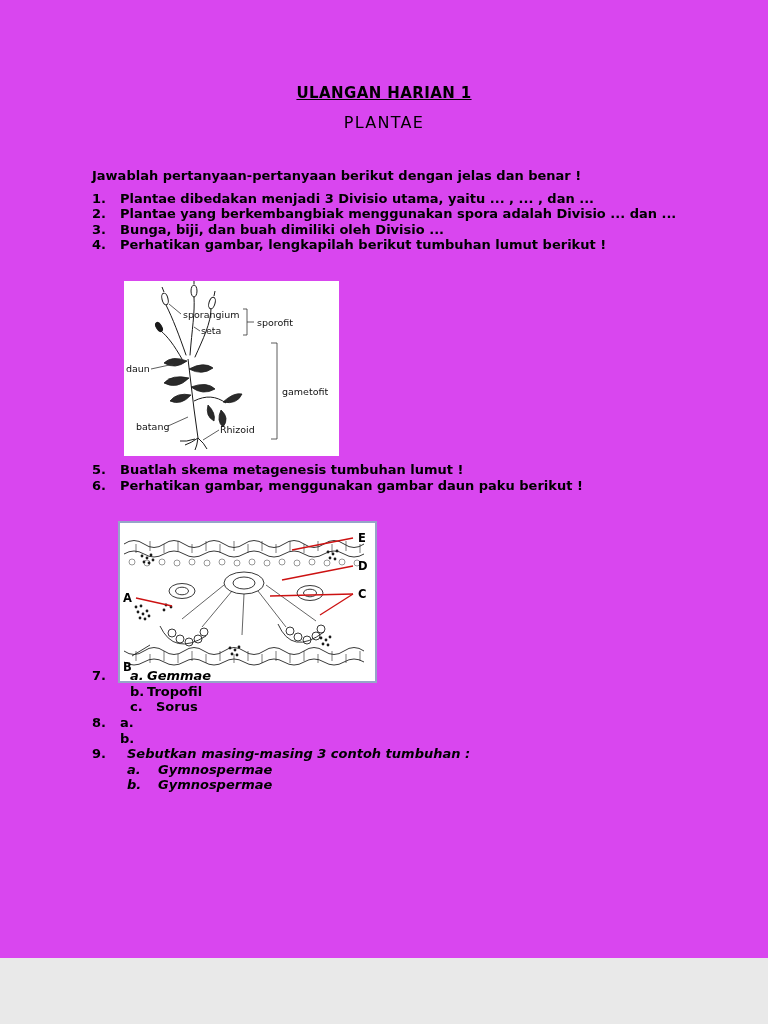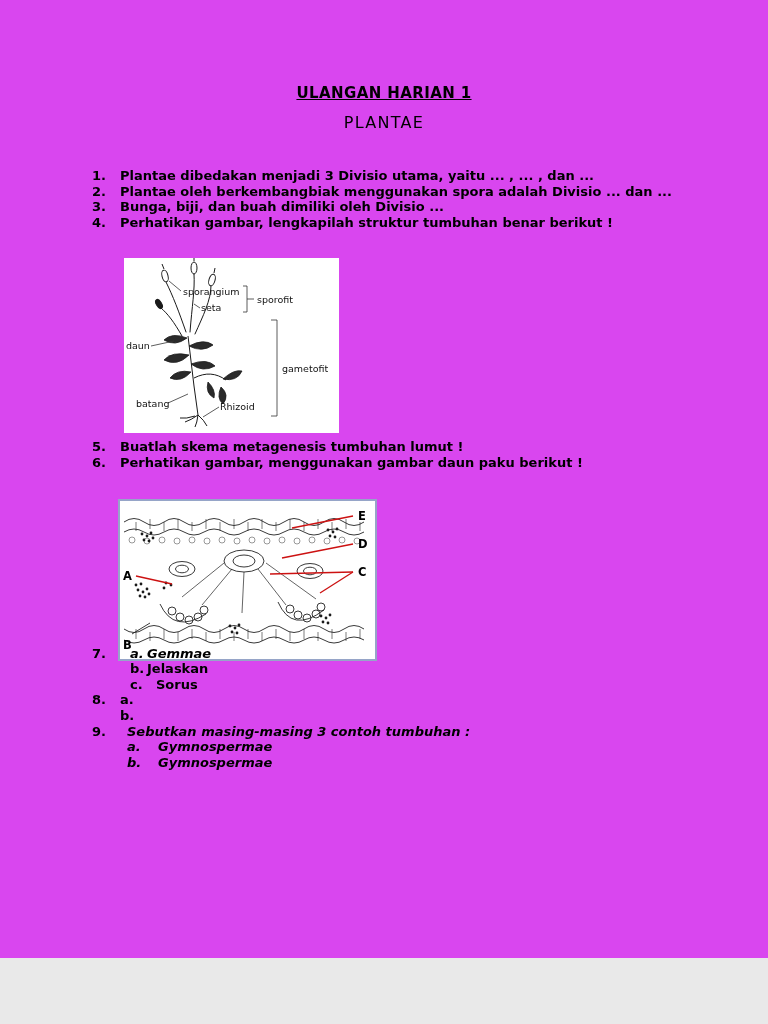--- a/index.html
+++ b/index.html
@@ -28,36 +28,37 @@
 </head>
 <body>
 
 <div class="page">
 
   <div class="doc-title">ULANGAN HARIAN 1</div>
   <div class="doc-subtitle">PLANTAE</div>
 
   <div class="content">
 
+    <div class="instruction">Jawablah pertanyaan-pertanyaan berikut dengan jelas dan benar !</div>
 
     <div class="q">
       <span class="qnum">1.</span>
       <span class="qbody">Plantae dibedakan menjadi 3 Divisio utama, yaitu ... , ... , dan ...</span>
     </div>
     <div class="q">
       <span class="qnum">2.</span>
-      <span class="qbody">Plantae oleh berkembangbiak menggunakan spora adalah Divisio ... dan ...</span>
+      <span class="qbody">Plantae yang berkembangbiak menggunakan spora adalah Divisio ... dan ...</span>
     </div>
     <div class="q">
       <span class="qnum">3.</span>
       <span class="qbody">Bunga, biji, dan buah dimiliki oleh Divisio ...</span>
     </div>
     <div class="q">
       <span class="qnum">4.</span>
-      <span class="qbody">Perhatikan gambar, lengkapilah struktur tumbuhan benar berikut !</span>
+      <span class="qbody">Perhatikan gambar, lengkapilah berikut tumbuhan lumut berikut !</span>
     </div>
 
     <div class="fig-moss">
       <svg viewBox="0 0 215 175" width="215" height="175" xmlns="http://www.w3.org/2000/svg">
         <g stroke="#1a1a1a" stroke-width="1" fill="none" stroke-linecap="round">
           <path d="M62,74 C55,54 49,38 42,24"></path>
           <path d="M66,74 C68,48 71,32 70,16"></path>
           <path d="M71,76 C79,58 87,42 87,28"></path>
           <path d="M58,78 C50,64 44,56 37,50"></path>
         </g>
@@ -215,21 +216,21 @@
     <div class="q q-7">
       <span class="qnum">7.</span>
       <span class="qbody">
         <span class="q7sub" style="display:block;">
           <span class="sub tight italic">
             <span class="submark">a.</span>
             <span>Gemmae</span>
           </span>
           <span class="sub tight">
             <span class="submark">b.</span>
-            <span>Jelaskan</span>
+            <span>Tropofil</span>
           </span>
           <span class="sub tight">
             <span class="submark">c.</span>
             <span class="gapc">Sorus</span>
           </span>
         </span>
       </span>
     </div>
 
     <div class="q">

